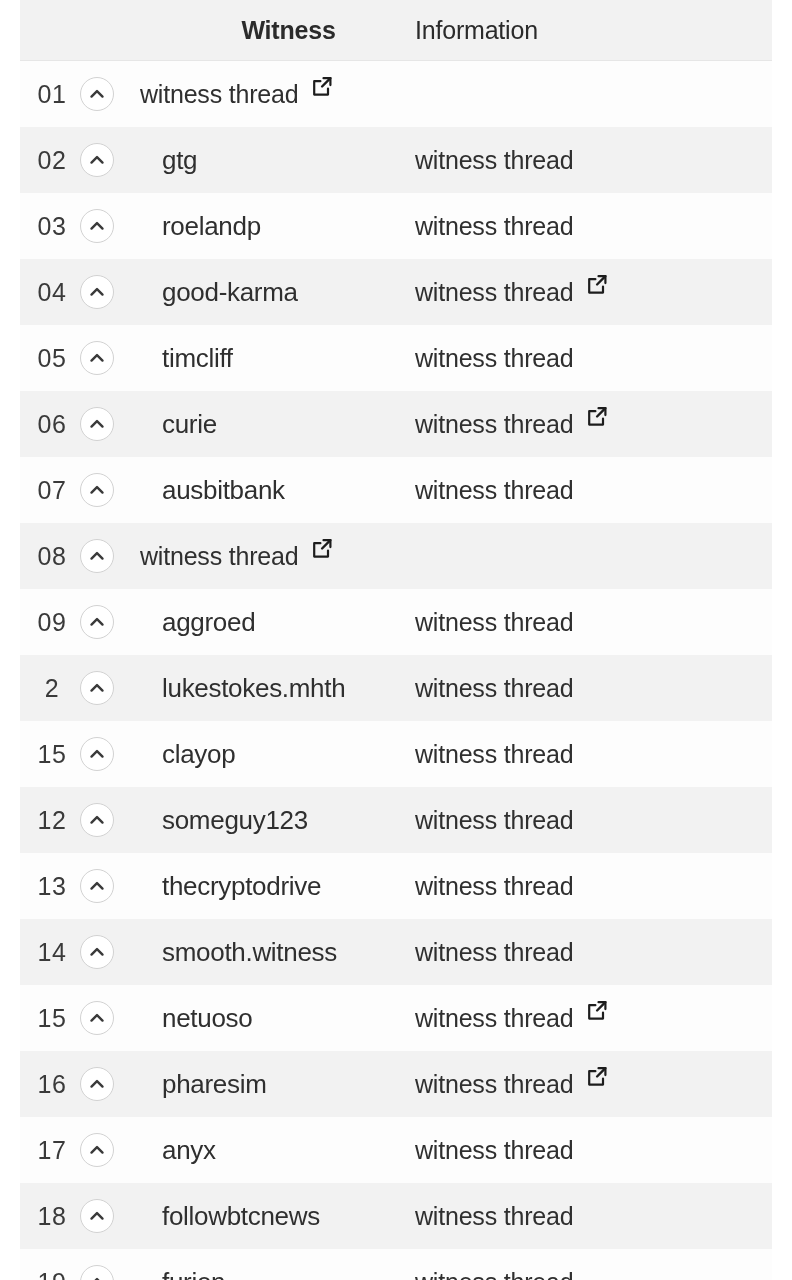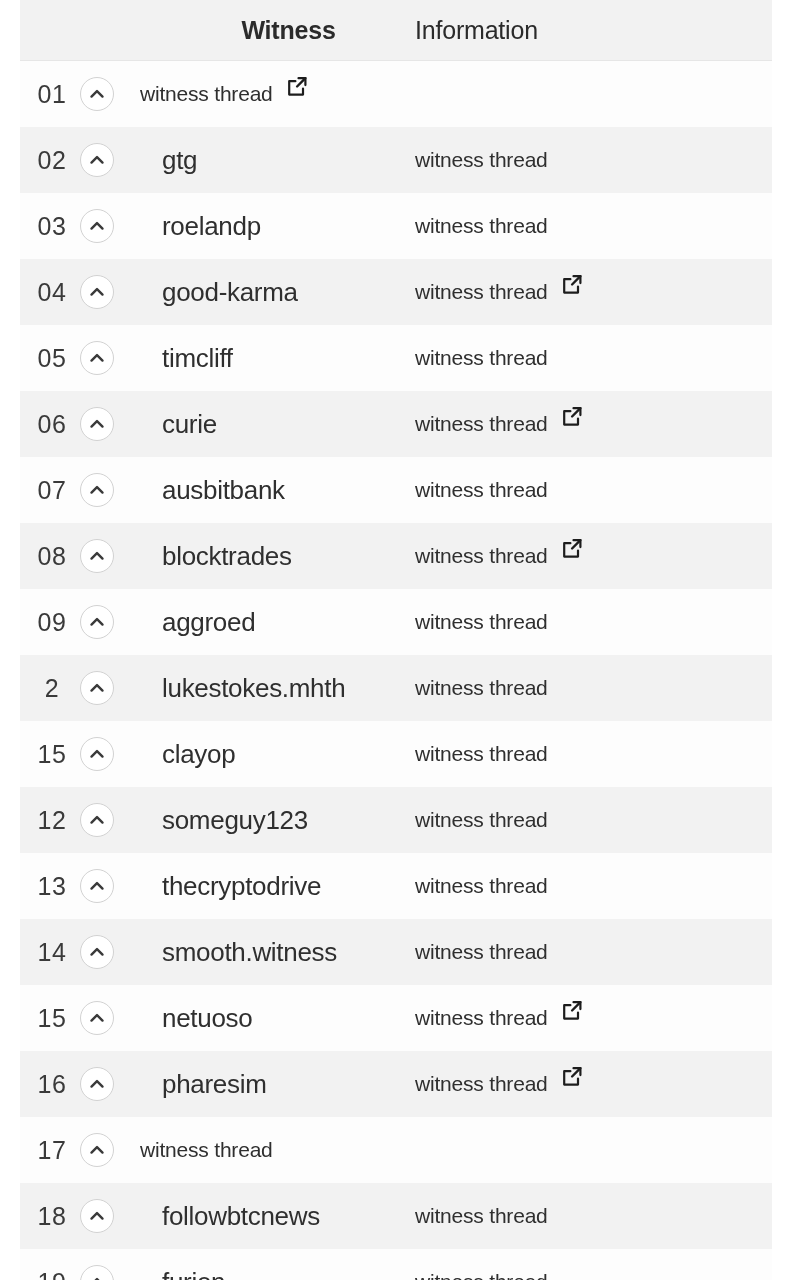--- a/index.html
+++ b/index.html
@@ -98,21 +98,21 @@
     padding-left: 22px;
     box-sizing: border-box;
     white-space: nowrap;
     letter-spacing: -0.3px;
   }
 
   .col-info {
     flex: 1 1 auto;
     display: flex;
     align-items: center;
-    font-size: 21px;
+    font-size: 25px;
     color: #2f2f2f;
     letter-spacing: -0.2px;
     white-space: nowrap;
   }
 
   .share-icon {
     display: inline-flex;
     align-items: flex-start;
     margin-left: 12px;
     margin-bottom: 14px;
@@ -256,21 +256,20 @@
   </div>
       <div class="wt-row alt">
     <div class="col-rank">08</div>
     <div class="col-vote">
       <span class="upvote-circle">
         <svg width="20" height="20" viewBox="0 0 20 20" aria-hidden="true">
           <path d="M4.5 12.6 L10 7.1 L15.5 12.6" fill="none" stroke="#3a3a3a" stroke-width="2.4" stroke-linecap="round" stroke-linejoin="round"></path>
         </svg>
       </span>
     </div>
-    <div class="col-witness">blocktrades</div>
     <div class="col-info">
       <span>witness thread</span>
       <span class="share-icon">
         <svg width="24" height="24" viewBox="0 0 24 24" aria-hidden="true">
           <path d="M13.5 3.2 H20.4 V10.1" fill="none" stroke="#1d1d1d" stroke-width="2.2" stroke-linecap="round" stroke-linejoin="round"></path>
           <path d="M20.4 3.2 L12.1 11.5" fill="none" stroke="#1d1d1d" stroke-width="2.4" stroke-linecap="round"></path>
           <path d="M18 13.6 V19.6 H4.2 V6.2 H10.4" fill="none" stroke="#1d1d1d" stroke-width="2.2" stroke-linecap="round" stroke-linejoin="round"></path>
         </svg>
       </span>
     </div>
@@ -409,20 +408,21 @@
   </div>
       <div class="wt-row">
     <div class="col-rank">17</div>
     <div class="col-vote">
       <span class="upvote-circle">
         <svg width="20" height="20" viewBox="0 0 20 20" aria-hidden="true">
           <path d="M4.5 12.6 L10 7.1 L15.5 12.6" fill="none" stroke="#3a3a3a" stroke-width="2.4" stroke-linecap="round" stroke-linejoin="round"></path>
         </svg>
       </span>
     </div>
+    <div class="col-witness">anyx</div>
     <div class="col-info">
       <span>witness thread</span>
 
     </div>
   </div>
       <div class="wt-row alt">
     <div class="col-rank">18</div>
     <div class="col-vote">
       <span class="upvote-circle">
         <svg width="20" height="20" viewBox="0 0 20 20" aria-hidden="true">

